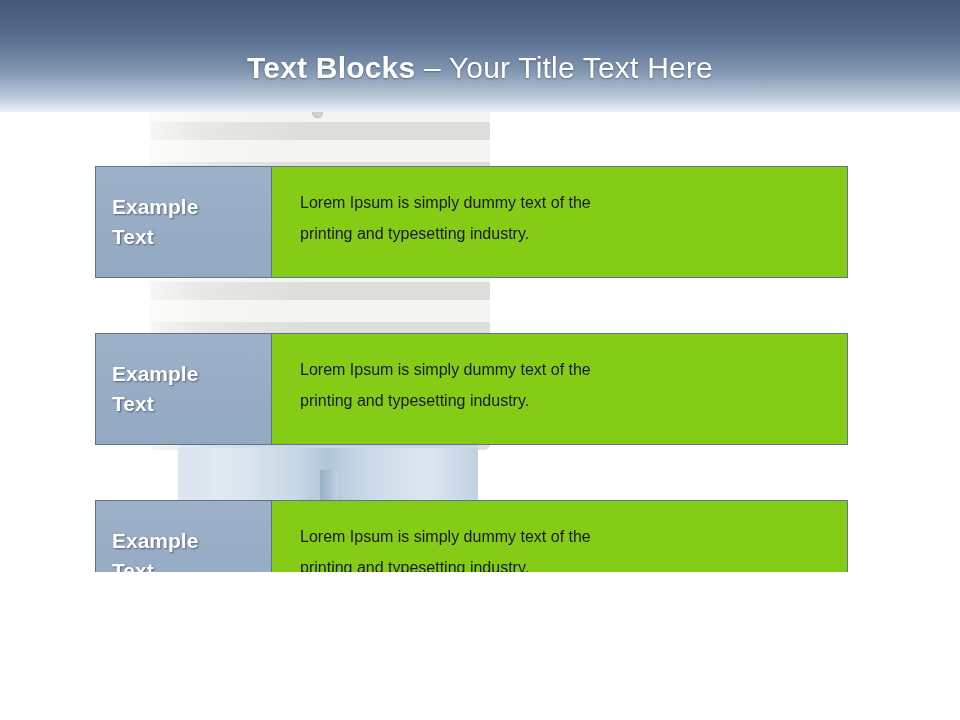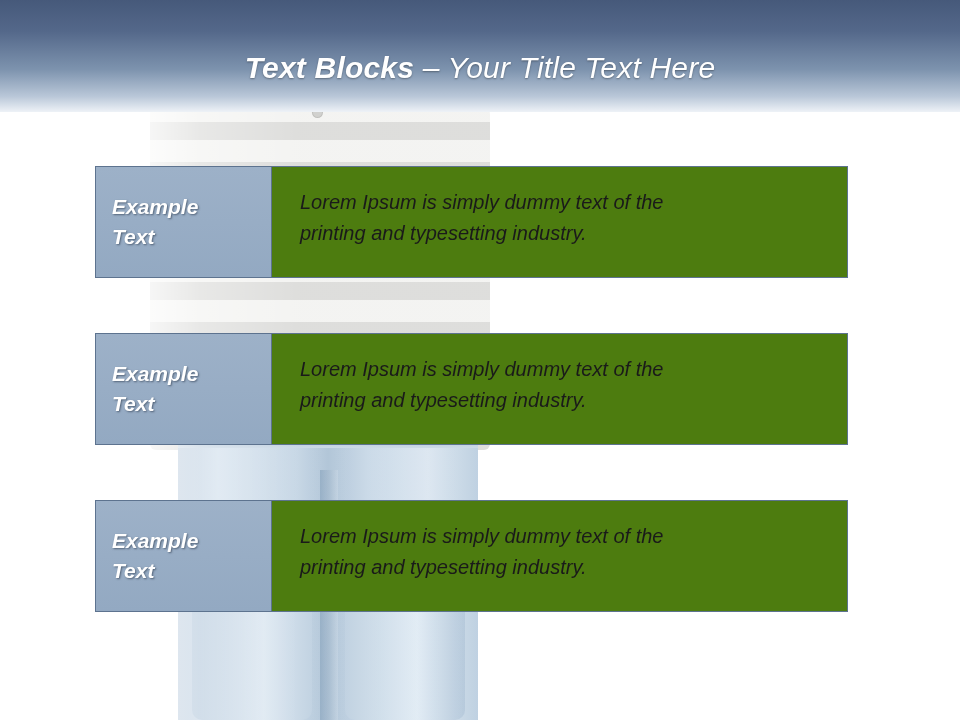--- a/index.html
+++ b/index.html
@@ -10,24 +10,23 @@
     width: 960px;
     height: 720px;
     font-family: "Liberation Sans", sans-serif;
     background: #ffffff;
     overflow: hidden;
   }
 
   .slide {
     position: relative;
     width: 960px;
-    height: 720px;
+    height: 572px;
     overflow: hidden;
     background: #ffffff;
-    font-style: italic;
   }
 
   
   .photo-layer {
     position: absolute;
     left: 0; top: 0;
     width: 960px;
     height: 720px;
     background:
       
@@ -211,23 +210,23 @@
     color: #ffffff;
     font-weight: bold;
     font-size: 21px;
     line-height: 30px;
     text-shadow: 1px 1px 2px rgba(60,75,95,0.75);
   }
   .row-body {
     flex: 1 1 auto;
     box-sizing: border-box;
     padding: 20px 24px 0 28px;
-    background: #4d7c0f;
+    background: #84cc16;
     color: #1a1a1a;
-    font-size: 20px;
+    font-size: 16px;
     line-height: 31px;
   }
 </style>
 </head>
 <body>
 
 <div class="slide">
 
   <div class="person">
     <div class="arm-l"></div>

